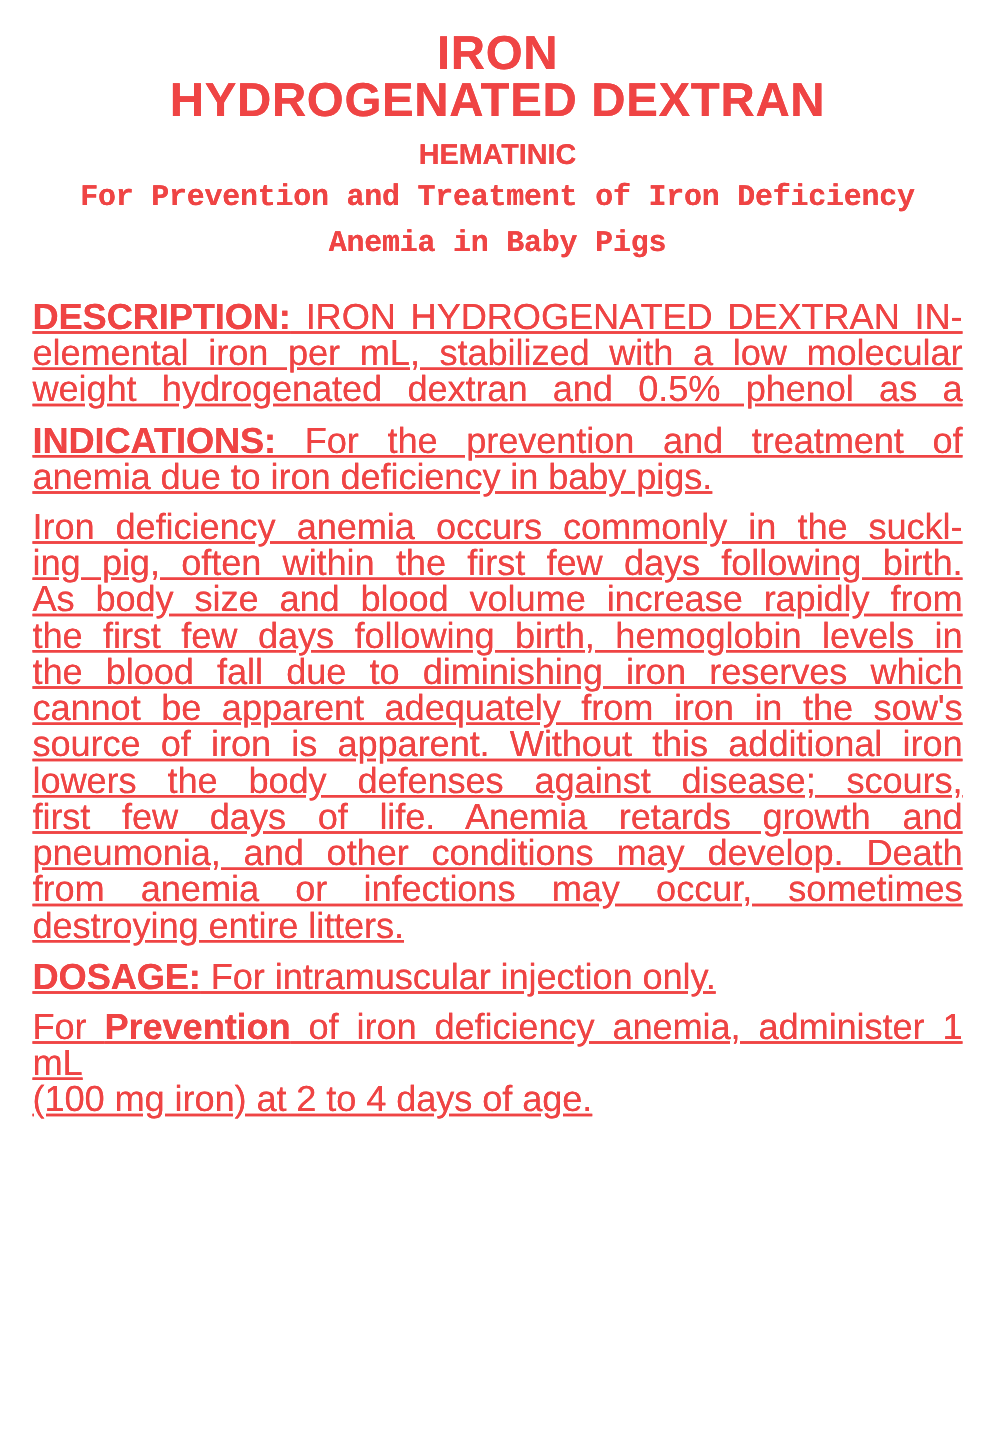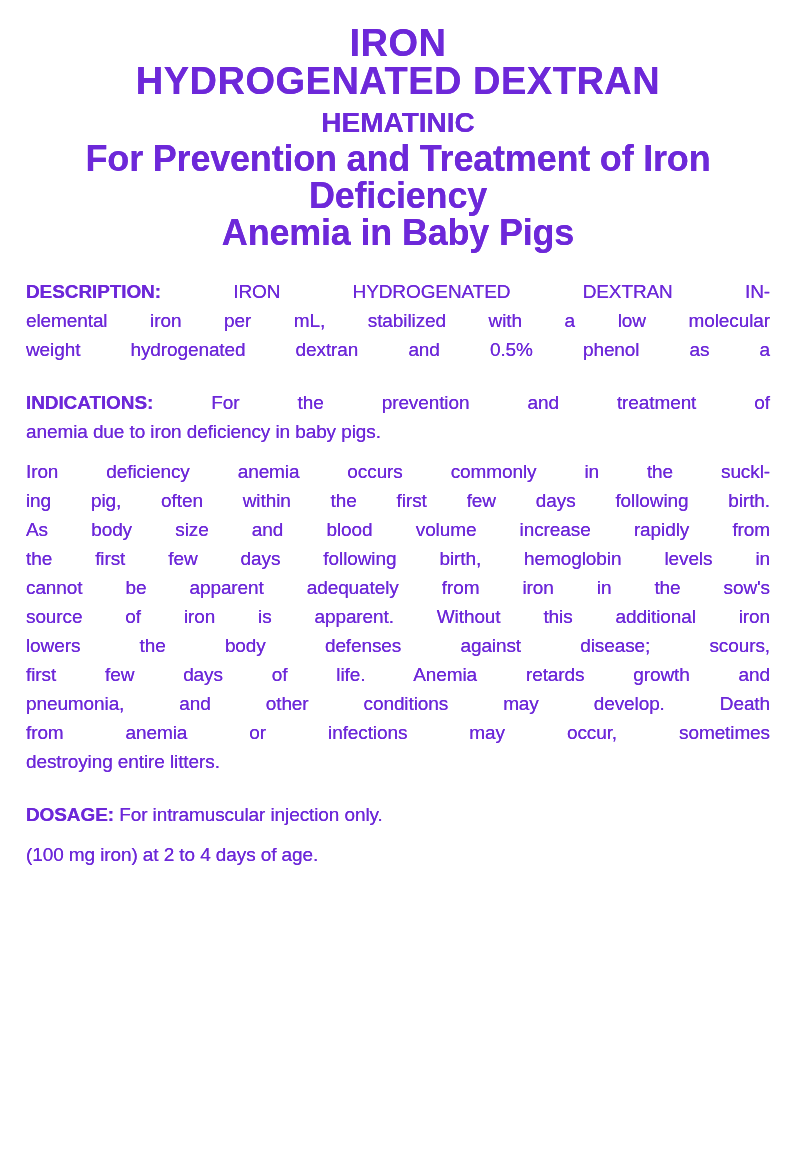--- a/index.html
+++ b/index.html
@@ -11,56 +11,58 @@
     width: 792px;
     height: 1158px;
     overflow: hidden;
   }
   .page {
     box-sizing: border-box;
     width: 792px;
     height: 1158px;
     padding: 24px 22px 0 26px;
     background: #ffffff;
-    color: #6d28d9;
+    color: #ef4444;
     font-family: "Liberation Sans", sans-serif;
     filter: blur(0.3px);
     text-shadow: 0 0 0.4px currentColor;
   }
   .title {
     margin: 0;
     font-size: 38px;
     line-height: 38px;
     font-weight: 700;
     text-align: center;
     letter-spacing: 0.5px;
   }
   .subtitle {
     margin-top: 8px;
-    font-size: 28px;
+    font-size: 23px;
     line-height: 30px;
     font-weight: 700;
     text-align: center;
   }
   .tagline {
     margin-top: 2px;
-    font-size: 36px;
+    font-size: 24px;
     line-height: 37px;
     font-weight: 700;
     text-align: center;
     letter-spacing: -0.2px;
+    font-family: Liberation Mono, monospace;
   }
   .body-text {
     margin-top: 26px;
-    font-size: 19px;
+    font-size: 29px;
     line-height: 29px;
     font-weight: 400;
     letter-spacing: -0.1px;
+    text-decoration: underline;
   }
-  .section { margin-top: 24px; }
+  .section { margin-top: 12px; }
   .section:first-child { margin-top: 0; }
   .para + .para { margin-top: 11px; }
   .line {
     text-align: justify;
     text-align-last: justify;
   }
   .line.last {
     text-align-last: left;
   }
   .b { font-weight: 700; }
@@ -91,31 +93,33 @@
       <section class="section">
         <div class="para">
           <div class="line"><span class="b">INDICATIONS:</span><span> For the prevention and treatment of</span></div>
           <div class="line last"><span>anemia due to iron deficiency in baby pigs.</span></div>
         </div>
         <div class="para">
           <div class="line"><span>Iron deficiency anemia occurs commonly in the suckl-</span></div>
           <div class="line"><span>ing pig, often within the first few days following birth.</span></div>
           <div class="line"><span>As body size and blood volume increase rapidly from</span></div>
           <div class="line"><span>the first few days following birth, hemoglobin levels in</span></div>
+          <div class="line"><span>the blood fall due to diminishing iron reserves which</span></div>
           <div class="line"><span>cannot be apparent adequately from iron in the sow's</span></div>
           <div class="line"><span>source of iron is apparent. Without this additional iron</span></div>
           <div class="line"><span>lowers the body defenses against disease; scours,</span></div>
           <div class="line"><span>first few days of life. Anemia retards growth and</span></div>
           <div class="line"><span>pneumonia, and other conditions may develop. Death</span></div>
           <div class="line"><span>from anemia or infections may occur, sometimes</span></div>
           <div class="line last"><span>destroying entire litters.</span></div>
         </div>
       </section>
       <section class="section">
         <div class="para">
           <div class="line last"><span class="b">DOSAGE:</span><span> For intramuscular injection only.</span></div>
         </div>
         <div class="para">
+          <div class="line"><span>For </span><span class="b">Prevention</span><span> of iron deficiency anemia, administer 1 mL</span></div>
           <div class="line last"><span>(100 mg iron) at 2 to 4 days of age.</span></div>
         </div>
       </section>
     </main>
 </div>
 
 </body></html>

